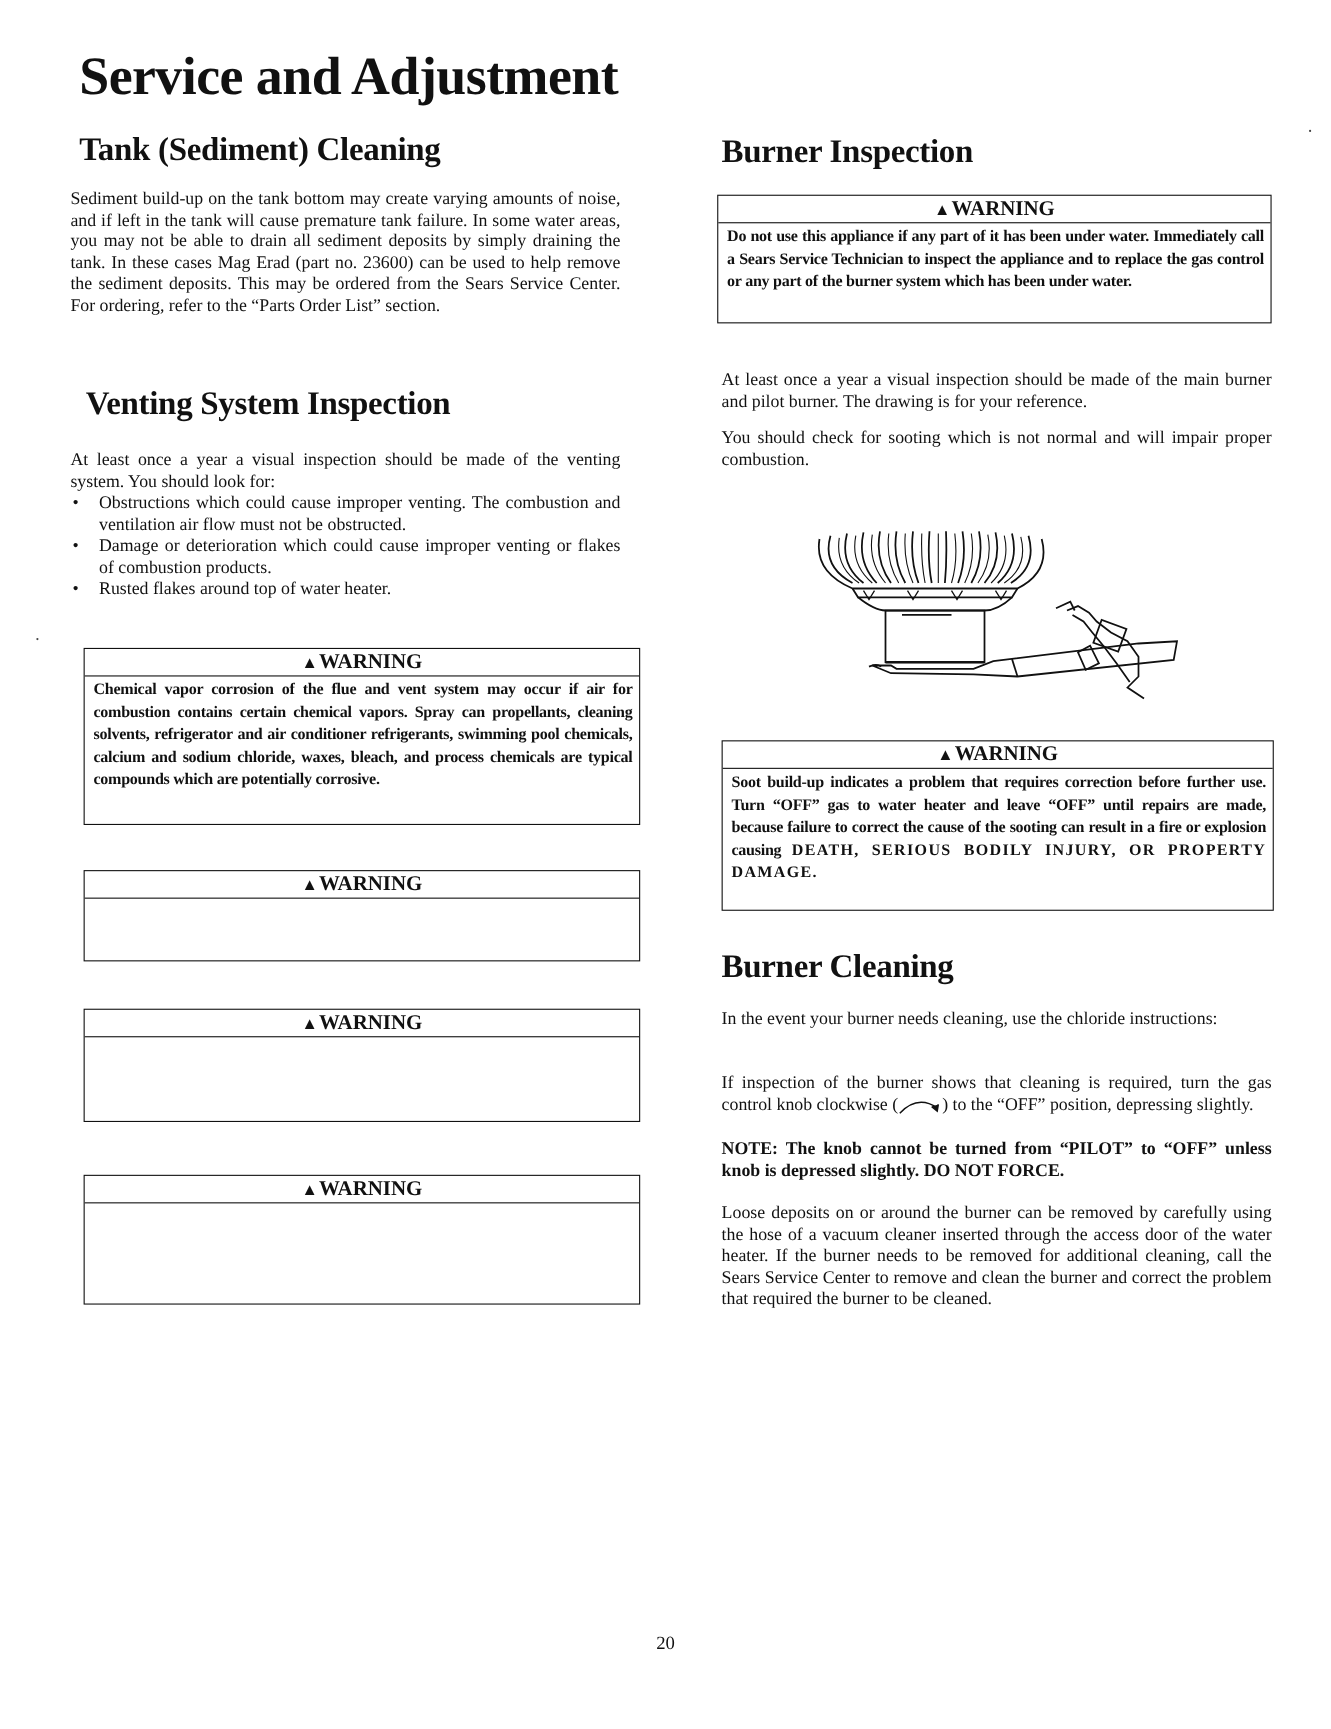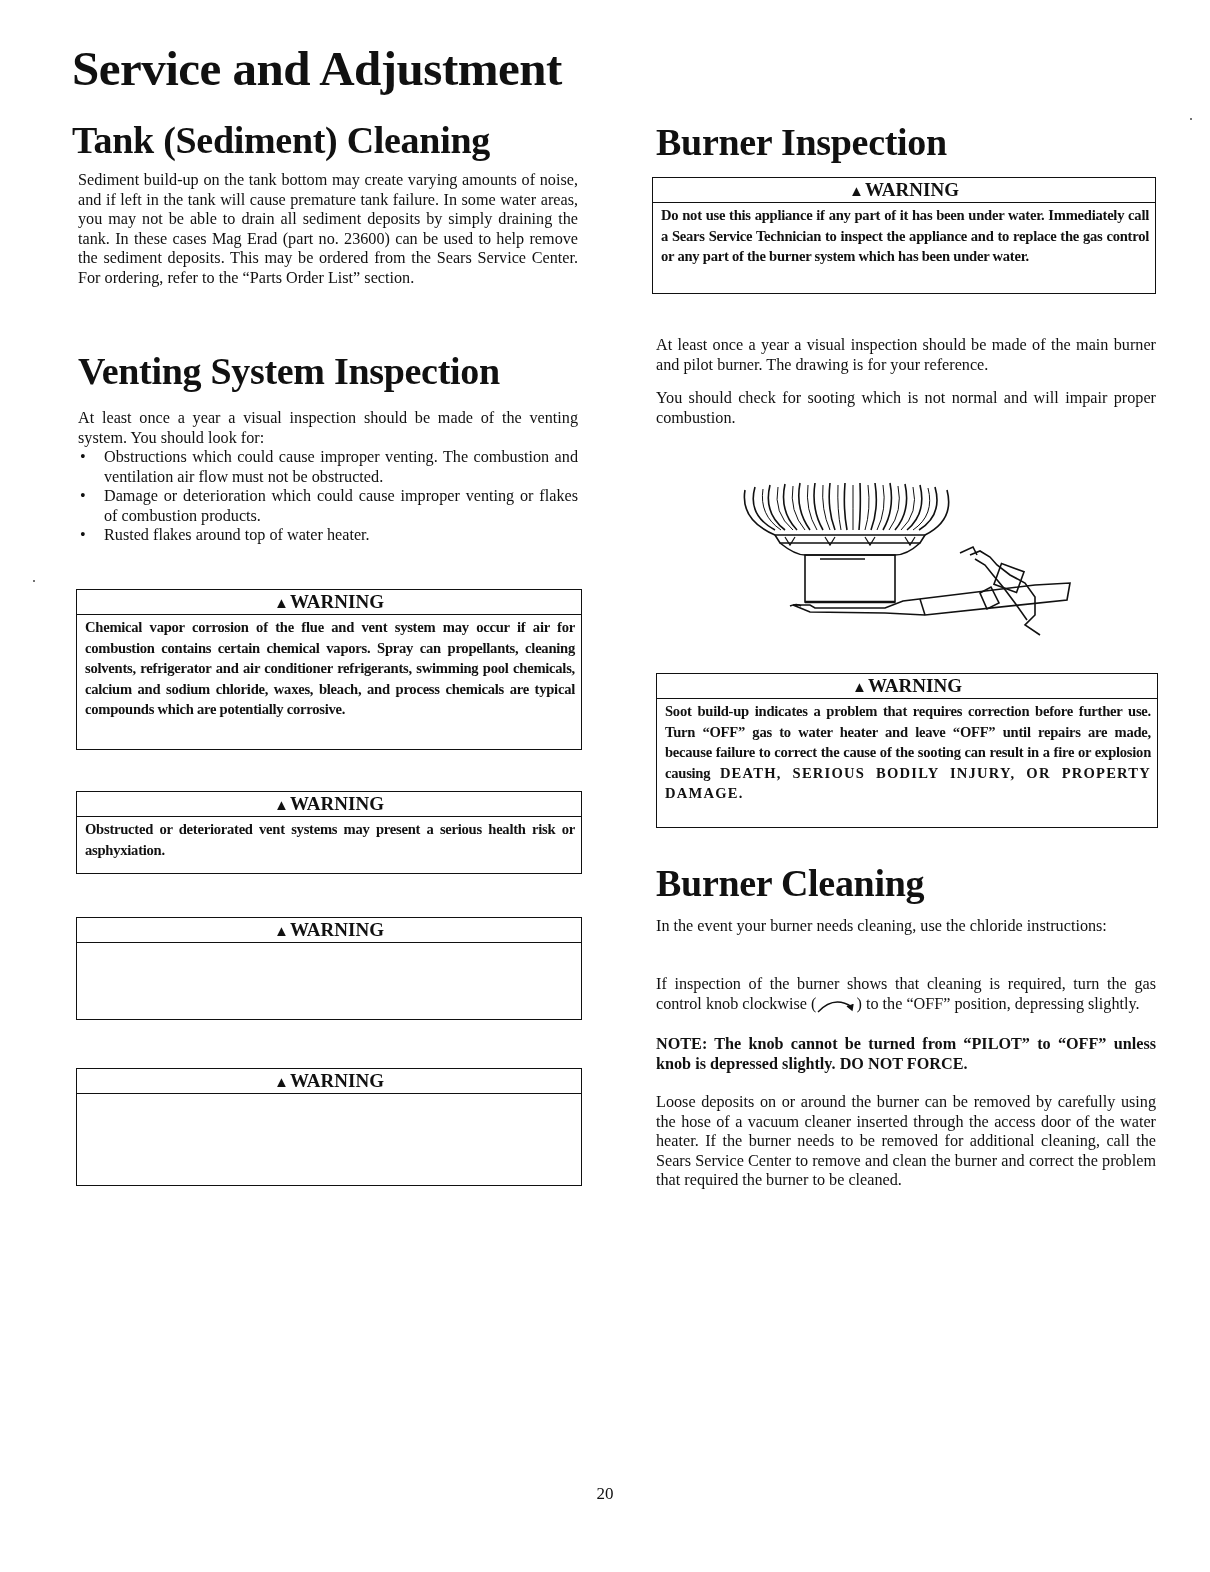--- a/index.html
+++ b/index.html
@@ -1,23 +1,23 @@
 <!DOCTYPE html>
 <html><head>
 <meta charset="utf-8">
 <style>
   html, body { margin: 0; padding: 0; background: #ffffff; }
   body { width: 1210px; height: 1572px; position: relative; overflow: hidden; color: #111; }
   .sans { font-family: Liberation Serif, serif; }
   .serif { font-family: "Liberation Serif", "DejaVu Serif", serif; }
   .abs { position: absolute; }
   .page-title { left: 72px; top: 44px; font-size: 49px; font-weight: bold; letter-spacing: -0.5px; margin: 0; line-height: 1; }
-  h2 { margin: 0; font-size: 38px; font-weight: bold; line-height: 1; letter-spacing: -0.3px; }
+  h2 { margin: 0; font-size: 30px; font-weight: bold; line-height: 1; letter-spacing: -0.3px; }
   .body-text { font-size: 16.2px; line-height: 19.5px; text-align: justify; margin: 0; }
-  .col-left { left: 78px; width: 500px; }
+  .col-left { left: 64px; width: 500px; }
   .col-right { left: 656px; width: 500px; }
   ul.bullets { margin: 0; padding: 0; list-style: none; }
   ul.bullets li { position: relative; padding-left: 26px; font-size: 16.2px; line-height: 19.5px; text-align: justify; }
   ul.bullets li .bul { position: absolute; left: 2px; top: 0; }
   .warn { border: 1.6px solid #111; box-sizing: border-box; }
   .warn-head { border-bottom: 1.6px solid #111; text-align: center; font-weight: bold; font-size: 19px; line-height: 24px; height: 25px; box-sizing: border-box; }
   .warn-head .tri { font-size: 15px; display: inline-block; margin-right: 1px; }
   .warn-body { padding: 2px 6px 4px 8px; font-weight: bold; font-size: 14.6px; line-height: 20.5px; text-align: justify; letter-spacing: -0.25px; }
   .caps { letter-spacing: 1.2px; }
   .note { font-weight: bold; }
@@ -47,21 +47,20 @@
   <div class="warn-head">
     <span class="tri">▲</span><span>WARNING</span>
   </div>
   <div class="warn-body">Chemical vapor corrosion of the flue and vent system may occur if air for combustion contains certain chemical vapors. Spray can propellants, cleaning solvents, refrigerator and air conditioner refrigerants, swimming pool chemicals, calcium and sodium chloride, waxes, bleach, and process chemicals are typical compounds which are potentially corrosive.</div>
 </div>
 
 <div class="abs warn sans" style="left:76px; top:791px; width:506px; height:83px;">
   <div class="warn-head">
     <span class="tri">▲</span><span>WARNING</span>
   </div>
-  <div class="warn-body">Obstructed or deteriorated vent systems may present a serious health risk or asphyxiation.</div>
 </div>
 
 <div class="abs warn sans" style="left:76px; top:917px; width:506px; height:103px;">
   <div class="warn-head">
     <span class="tri">▲</span><span>WARNING</span>
   </div>
 </div>
 
 <div class="abs warn sans" style="left:76px; top:1068px; width:506px; height:118px;">
   <div class="warn-head">

